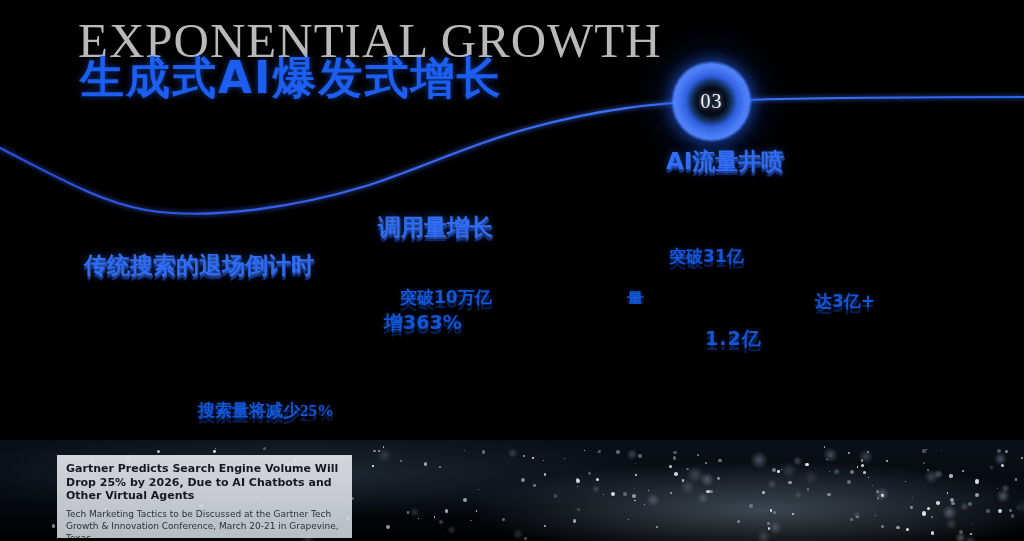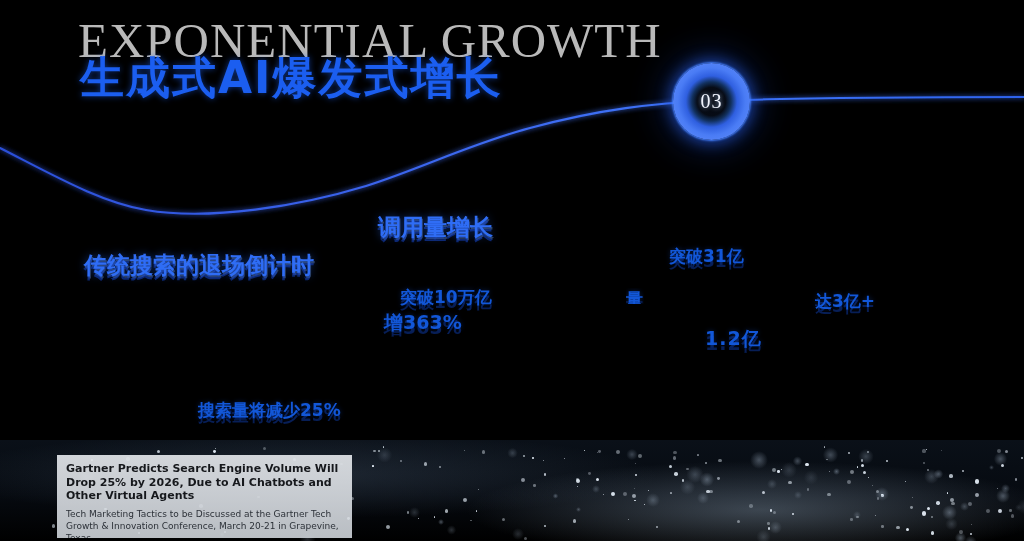--- a/index.html
+++ b/index.html
@@ -133,27 +133,28 @@
   .metric {
     position: absolute;
     font-family: "DejaVu Sans", sans-serif;
     font-weight: bold;
     font-size: 17px;
     color: #1257d8;
     white-space: nowrap;
     text-shadow:
       0 5px 0 rgba(14,60,170,.5),
       0 0 5px rgba(25,90,230,.35);
+    text-align: right;
   }
   .metric.clipped {
     overflow: hidden;
     height: 16px;
   }
   #m-01a { left: 184px; top: 312px; }
-  #m-01b { left: 198px; top: 399px; }
+  #m-01b { left: 198px; top: 399px; font-family: Liberation Serif, serif; }
   #m-02a { left: 400px; top: 286px; }
   #m-02b { left: 384px; top: 310px; font-size: 19px; }
   #m-03a { left: 669px; top: 245px; }
   #m-03b { left: 626px; top: 288px; width: 18px; }
   #m-03c { left: 705px; top: 326px; font-size: 19px; letter-spacing: 1px; }
   #m-03d { left: 815px; top: 290px; }
 
   
   #news-card {
     position: absolute;
@@ -214,20 +215,21 @@
 
   <div id="headline-en">EXPONENTIAL GROWTH</div>
   <div id="headline-cn">生成式AI爆发式增长</div>
 
   <div id="node-03" class="node">
     <span class="node-num">03</span>
   </div>
 
   <div id="title-01" class="node-title">传统搜索的退场倒计时</div>
   <div id="title-02" class="node-title">调用量增长</div>
+  <div id="title-03" class="node-title">AI流量井喷</div>
 
   <div id="m-01b" class="metric">搜索量将减少25%</div>
   <div id="m-02a" class="metric">突破10万亿</div>
   <div id="m-02b" class="metric">增363%</div>
   <div id="m-03a" class="metric">突破31亿</div>
   <div id="m-03b" class="metric clipped">量</div>
   <div id="m-03c" class="metric">1.2亿</div>
   <div id="m-03d" class="metric">达3亿+</div>
 
   <div id="particle-band">

